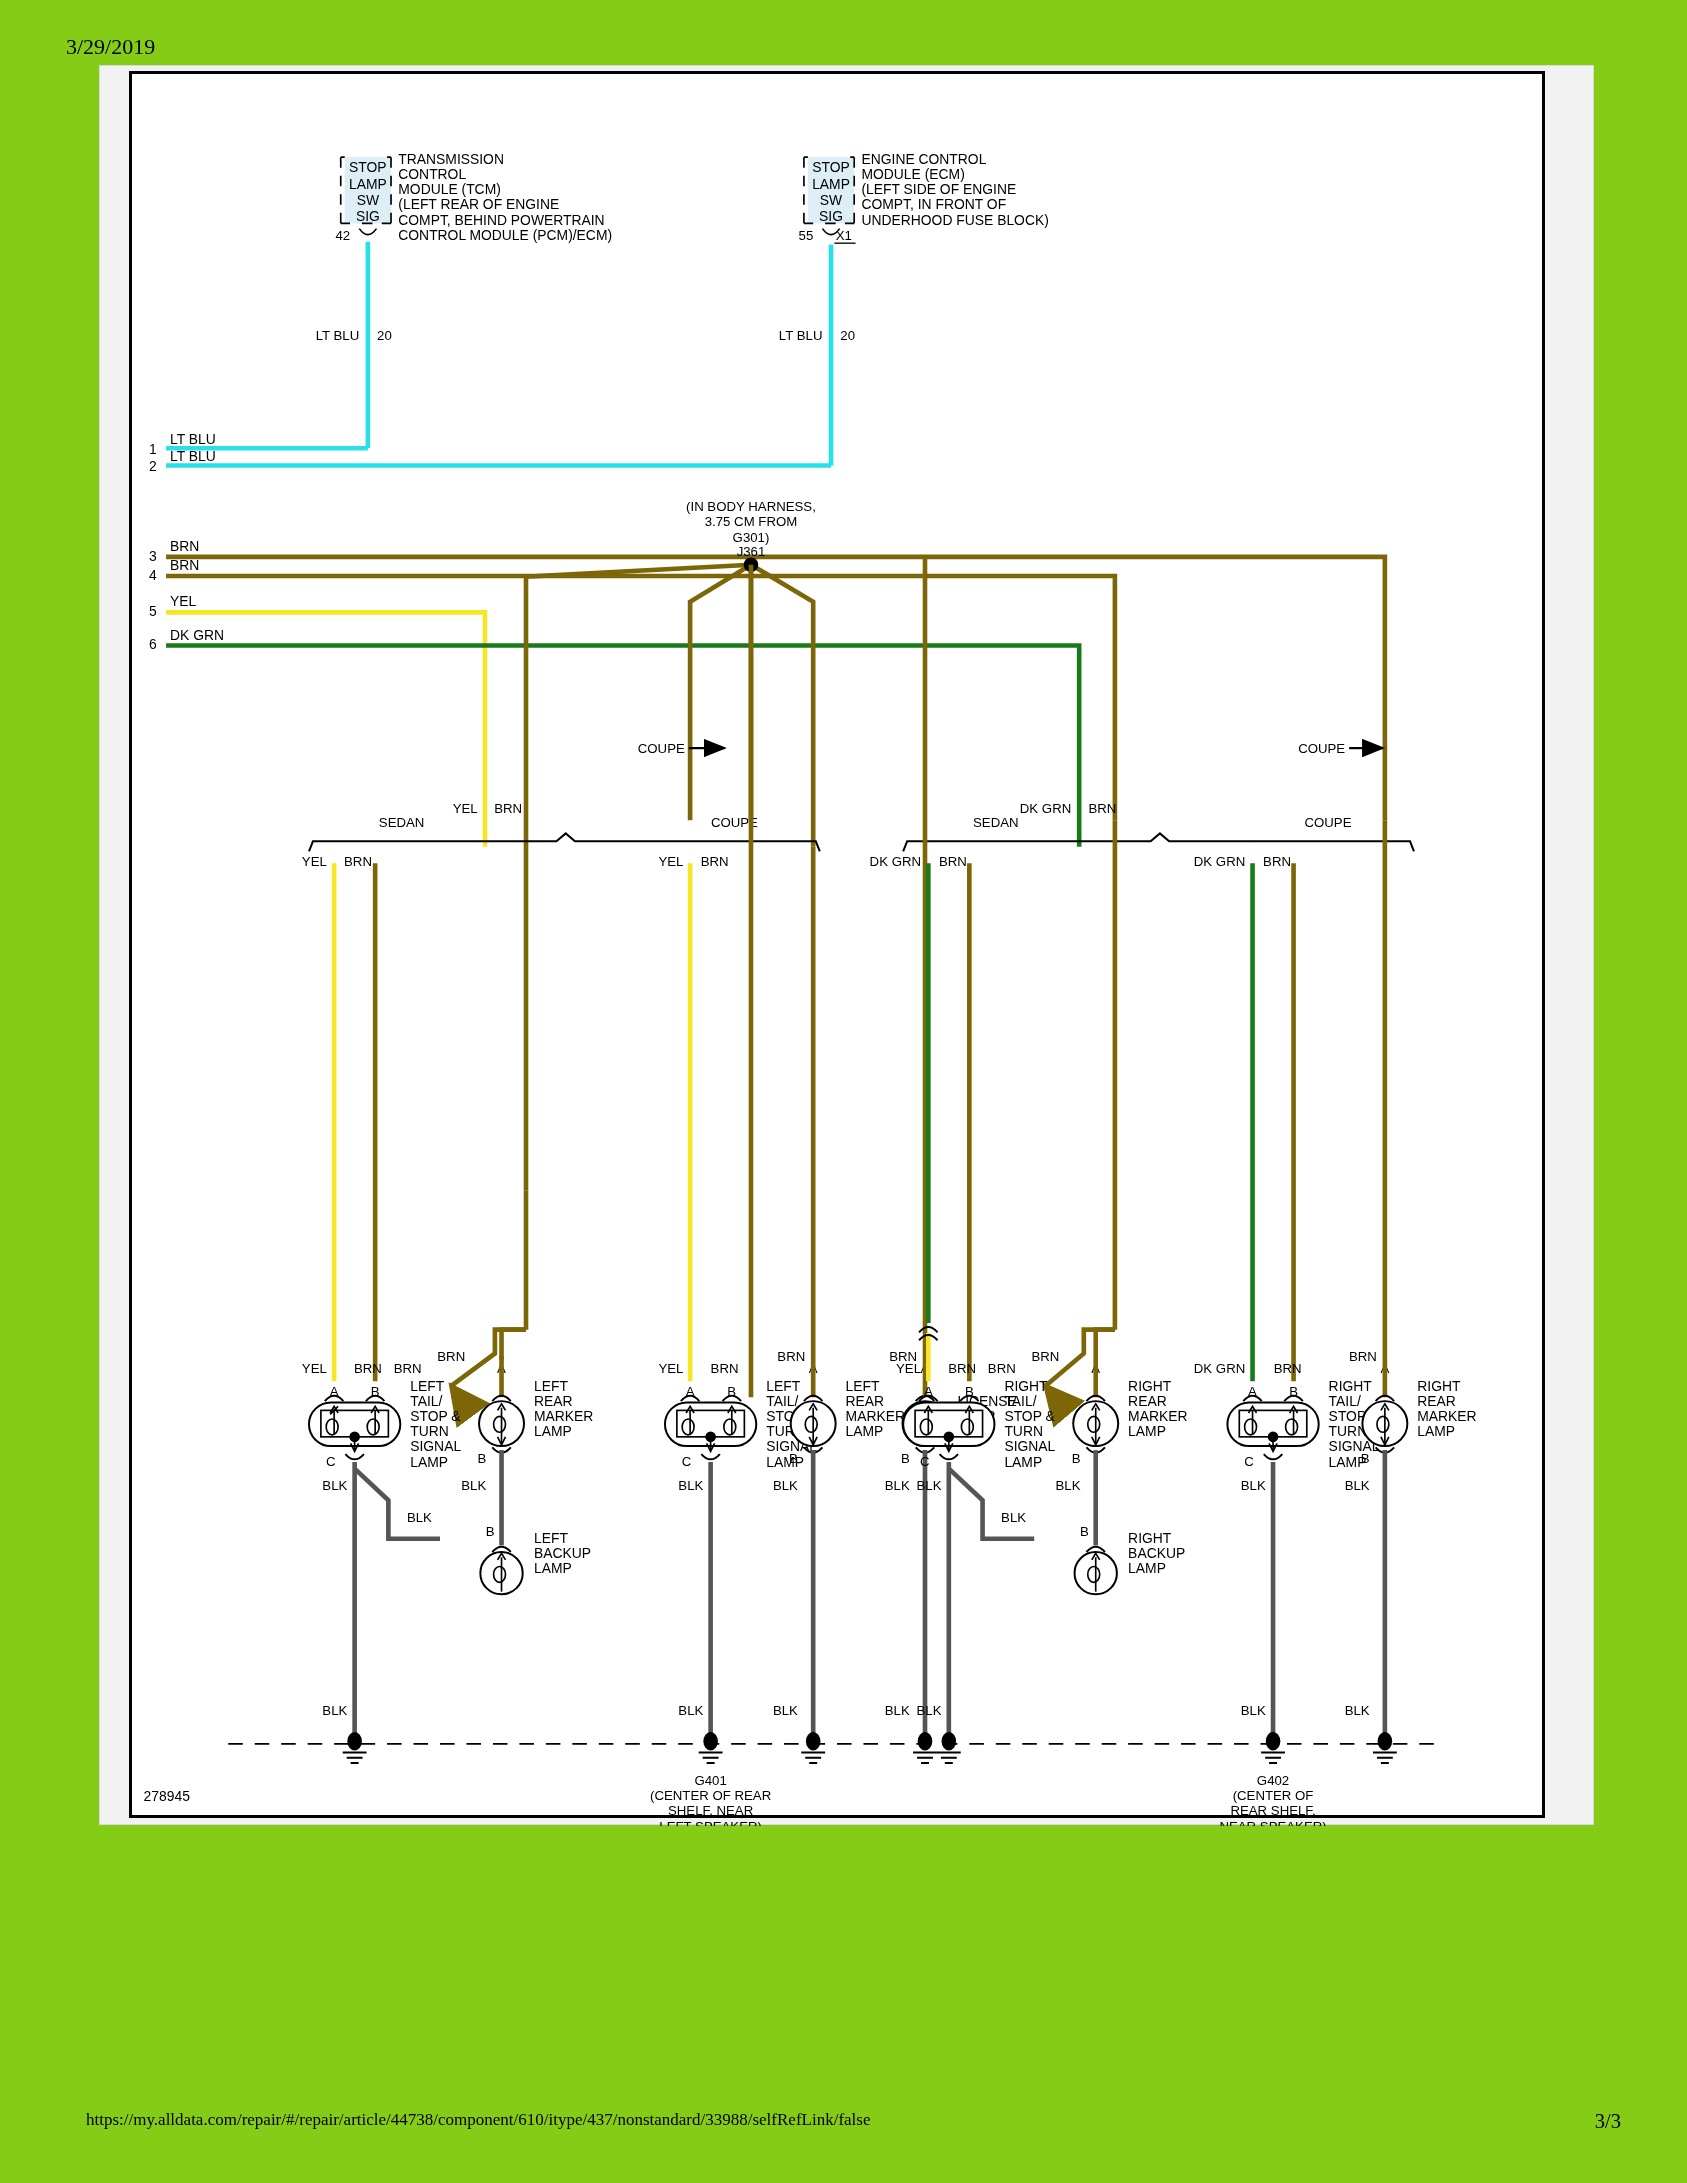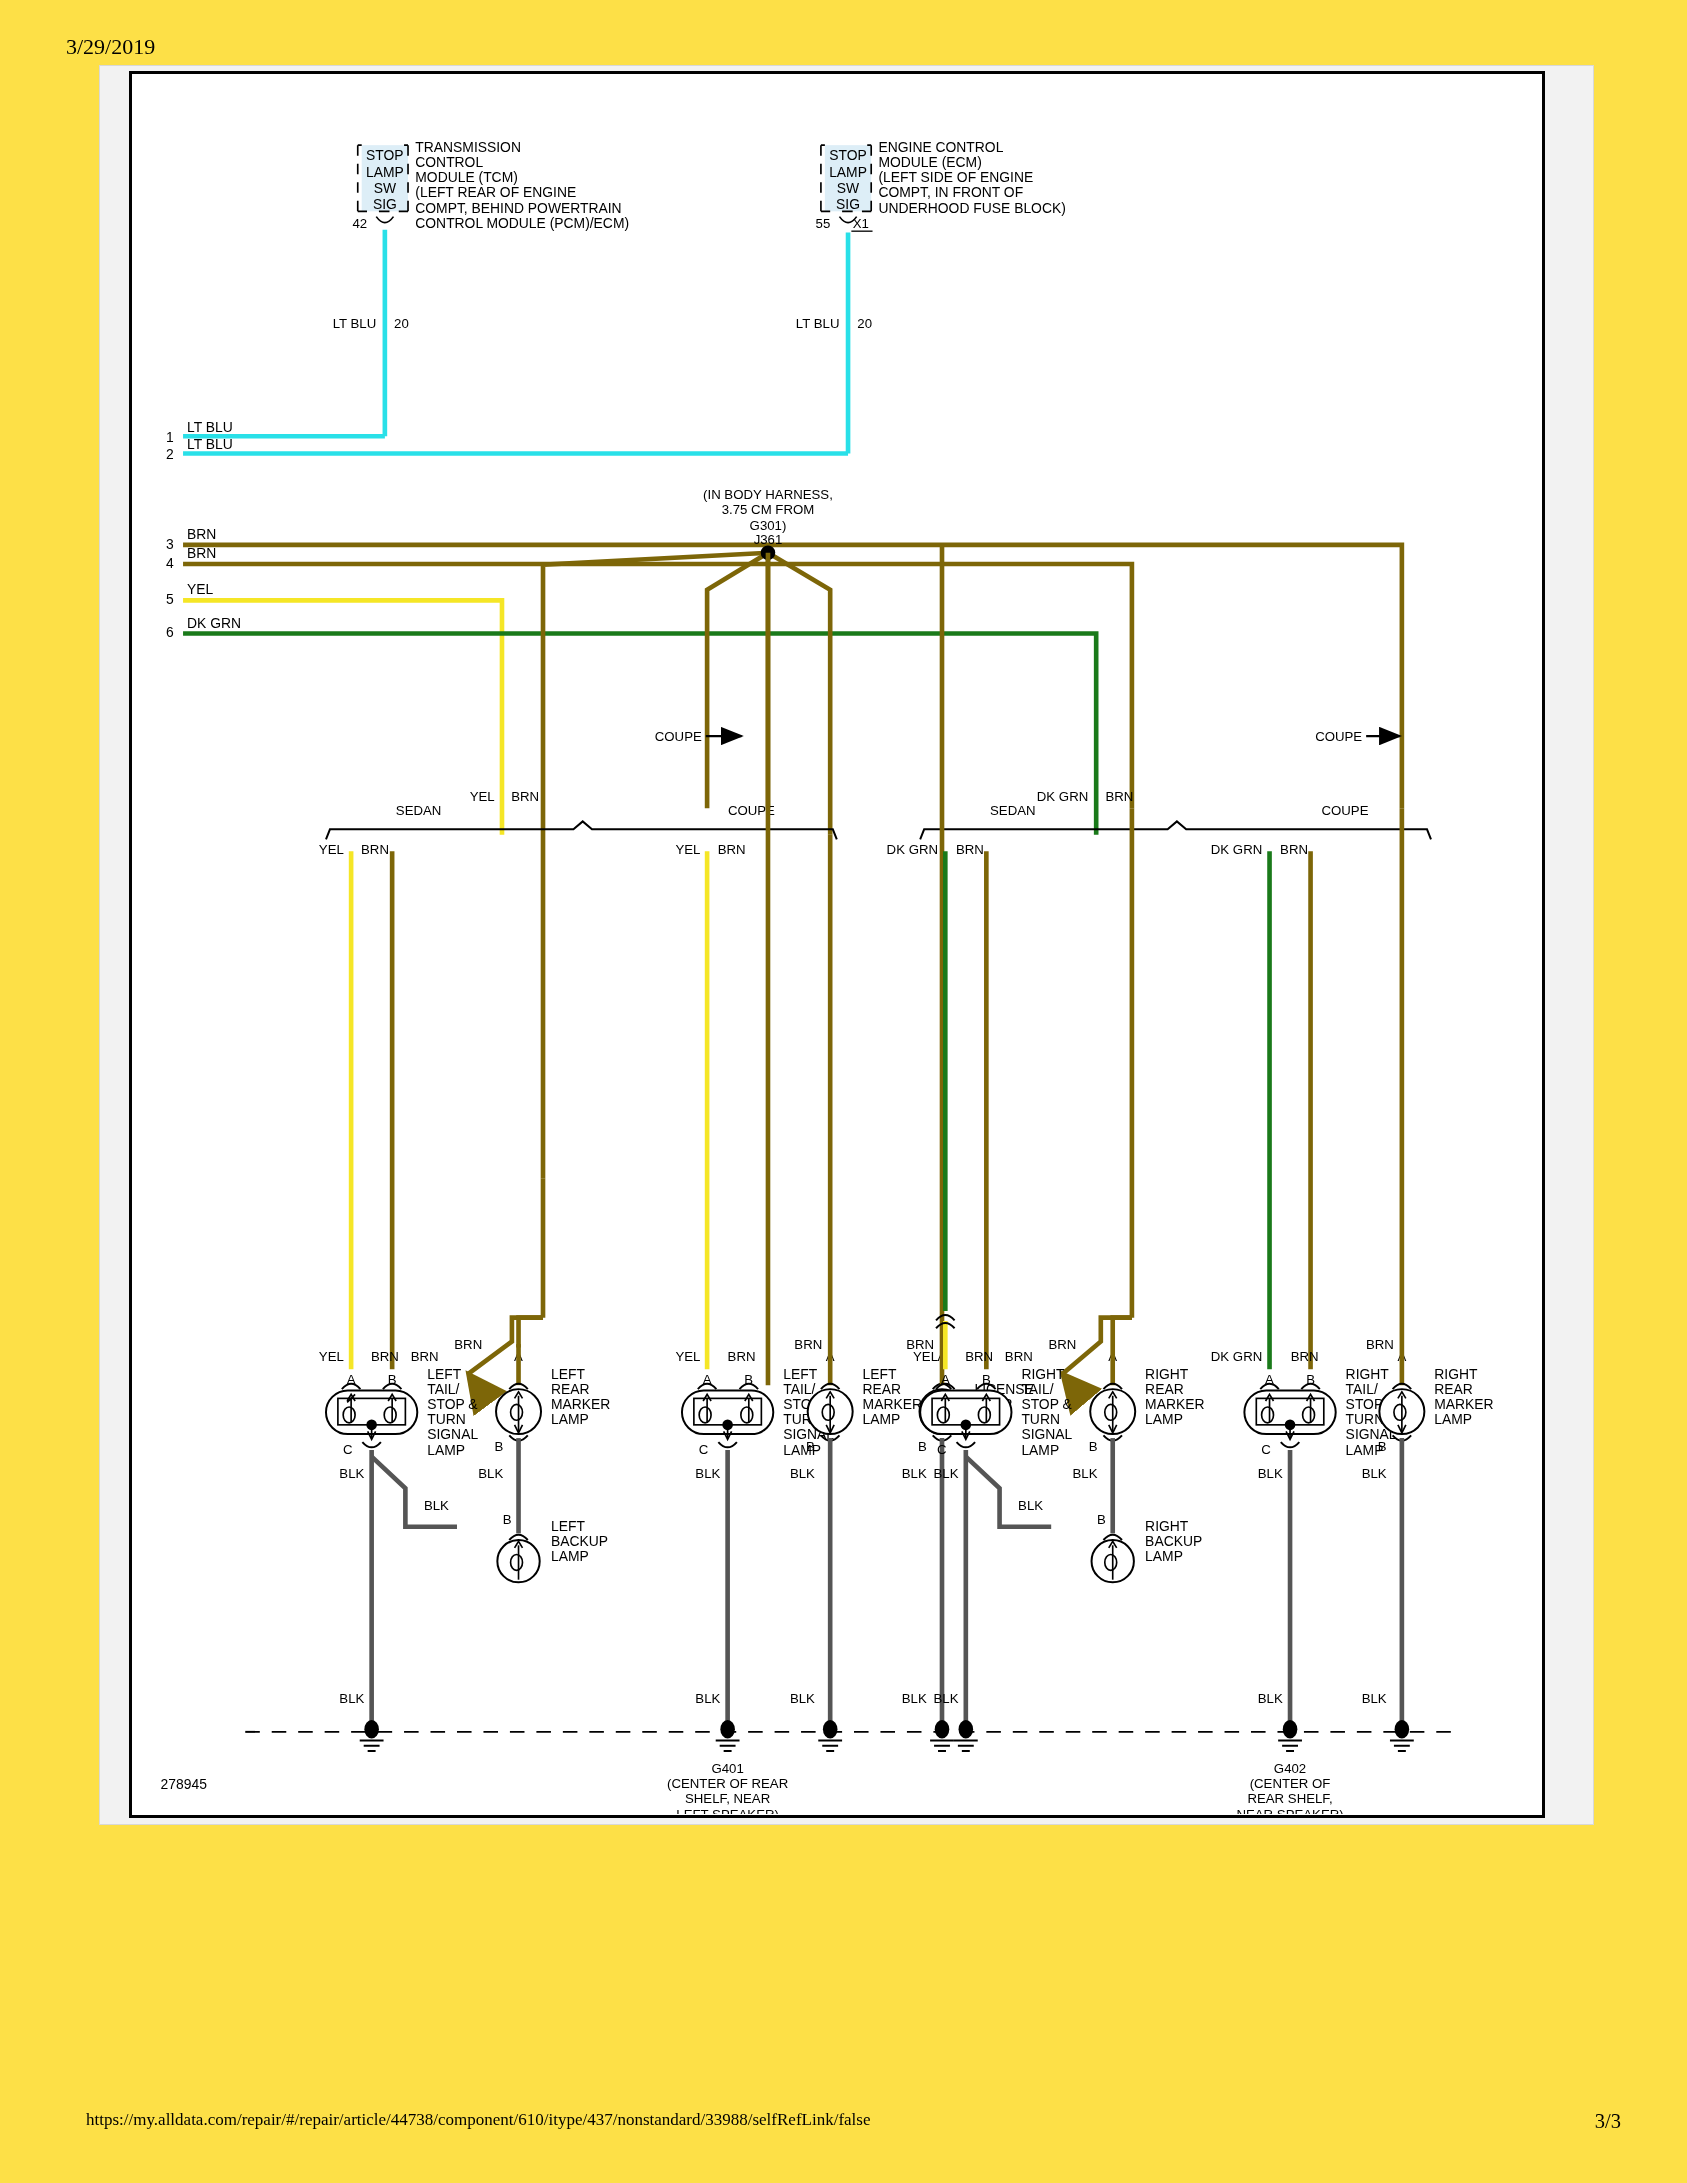--- a/index.html
+++ b/index.html
@@ -5,21 +5,21 @@
   * { box-sizing: border-box; }
   html, body { margin:0; padding:0; background:#ffffff; }
   body {
     width:1687px; height:2183px;
     font-family:"Liberation Sans", sans-serif;
     position:relative;
     overflow:hidden;
   }
   #page {
     position:absolute; inset:0;
-    background:#fde047;
+    background:#84cc16;
   }
   
   .hdr {
     position:absolute; top:34px; left:0; width:1687px; height:36px;
   }
   .hdr-date {
     position:absolute; left:66px; top:0;
     font-family:"Liberation Serif", serif;
     font-size:22px; color:#000;
     white-space:nowrap;
@@ -53,22 +53,22 @@
   }
   #frame {
     position:absolute;
     left:129px; top:71px;
     width:1416px; height:1747px;
     background:#ffffff;
     border:3.3px solid #000000;
   }
   #diagram {
     position:absolute;
-    left:129px; top:67px;
-    width:1491px; height:1747px;margin-left:17px;
+    left:129px; top:79px;
+    width:1491px; height:1747px;
   }
   svg { display:block; }
   .lbl { font-family:"Liberation Sans", sans-serif; fill:#000; }
   .t20 { font-size:20px; }
   .t21 { font-size:21px; }
 </style>
 </head>
 <body>
 
 <div id="page">

